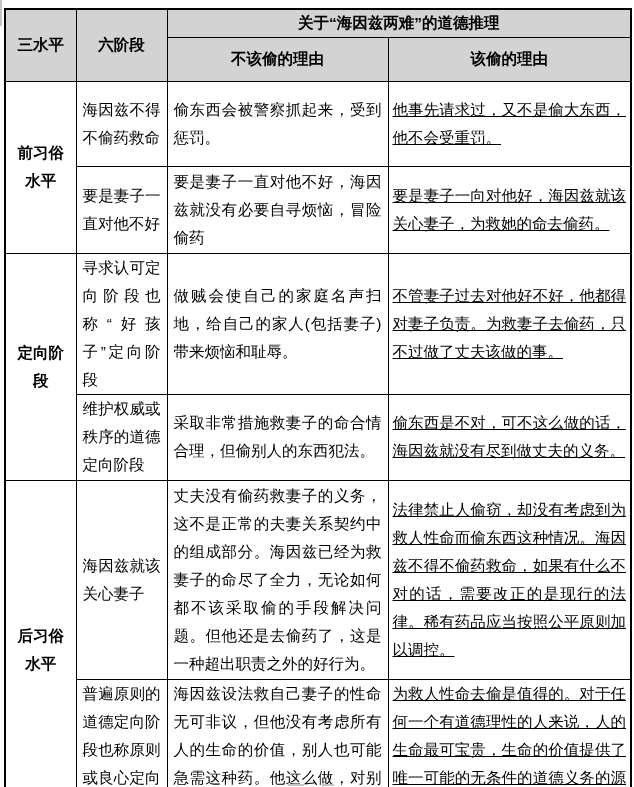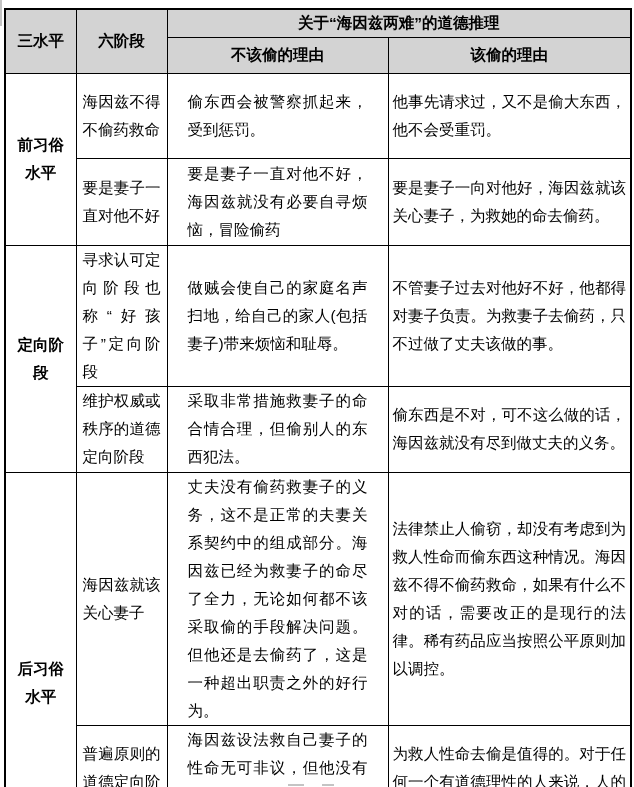--- a/index.html
+++ b/index.html
@@ -33,39 +33,39 @@
   }
   thead th {
     background: #d3d3d3;
     font-weight: bold;
     text-align: center;
     line-height: 1.2;
     padding: 2px 2px;
     margin-left: 48px;
   }
   tr.h1 { height: 28px; }
-  tr.h2 { height: 36px; border-radius: 7px; }
+  tr.h2 { height: 44px; border-radius: 7px; }
 
   td.level {
     font-weight: bold;
     text-align: center;
     padding: 0 7px;
     margin-top: 11px;
   }
   td.stage {
     text-align: justify;
     text-justify: inter-character;
     padding: 0 6px;
   }
   td.reason {
     text-align: justify;
     text-justify: inter-character;
   }
-  td.notsteal { padding: 0 20px; }
-  td.steal    { padding: 0 4px; }
+  td.notsteal { padding: 0 6px; }
+  td.steal    { padding: 0 4px; text-decoration: underline; }
 
   tr.r0 { height: 85px; }
   tr.r1 { height: 87px; }
   tr.r2 { height: 116px; }
   tr.r3 { height: 86px; }
   tr.r4 { height: 199px; }
   tr.r5 { height: 142px; }
 
   
   .artifact { position: absolute; background: #c4c4c4; }

